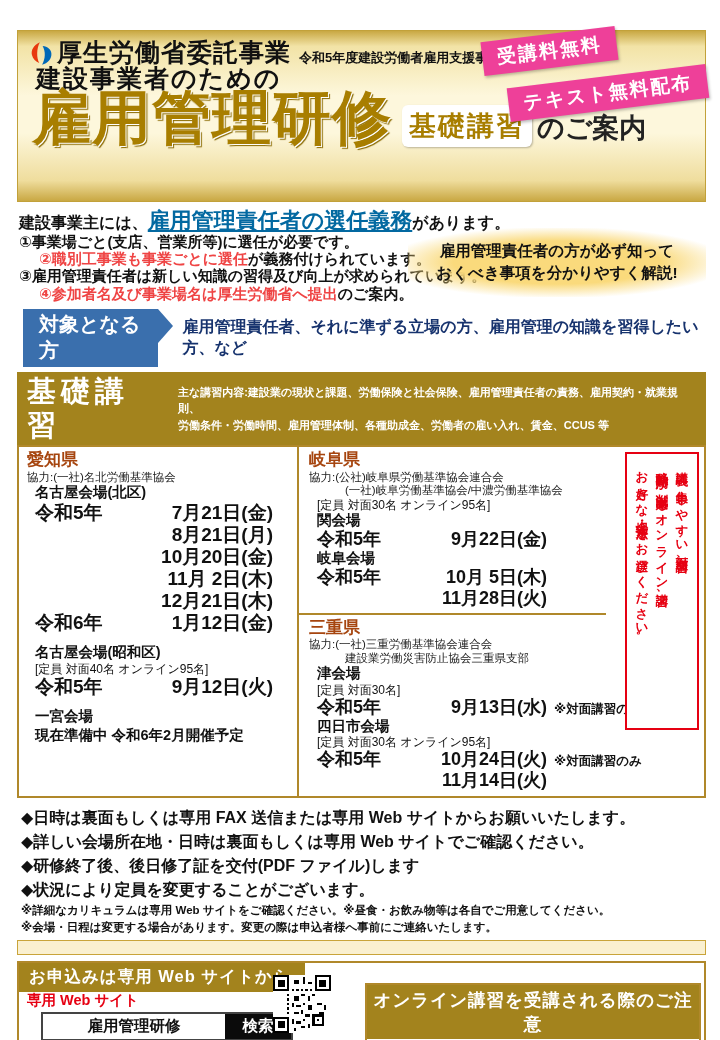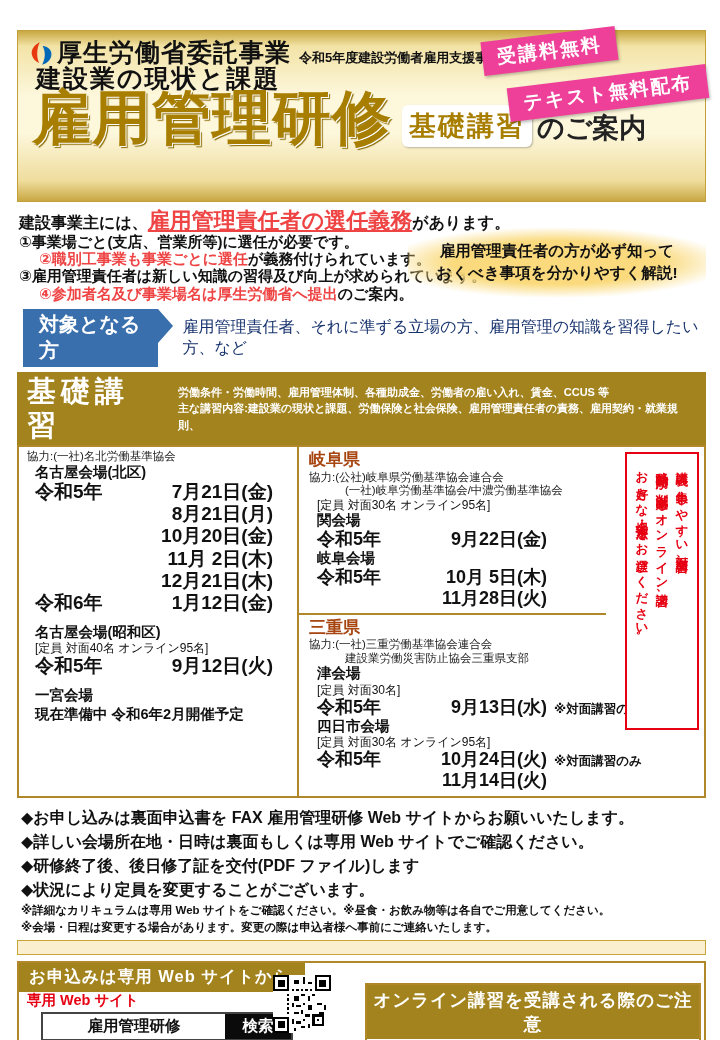--- a/index.html
+++ b/index.html
@@ -37,40 +37,40 @@
     position:absolute;background:#ee4099;color:#fff;font-weight:bold;font-size:19px;
     padding:4px 15px;transform:rotate(-7deg);letter-spacing:2px;box-shadow:1px 2px 3px rgba(0,0,0,.25);
     white-space:nowrap;z-index:5;
   }
   .badge-1{top:3px;right:88px;}
   .badge-2{top:45px;right:-3px;}
 
   
   .duty{position:relative;padding:6px 2px 0 2px;}
   .duty-lead{font-size:16px;font-weight:bold;line-height:1.15;}
-  .lead-red{font-size:22px;color:#ef4444;text-decoration:underline;text-underline-offset:2px;}
+  .lead-red{font-size:22px;color:#0369a1;text-decoration:underline;text-underline-offset:2px;}
   .duty-items div{font-size:15px;font-weight:bold;line-height:1.14;}
   .red{color:#ef4444;margin-left:20px;}
   .highlight{
     position:absolute;top:26px;right:0;width:258px;padding:12px 20px;text-align:center;
     font-size:15.5px;font-weight:bold;line-height:1.45;
     background:radial-gradient(ellipse 58% 52% at 50% 50%,#fada7c 60%,rgba(250,218,124,0) 100%);
   }
 
   
   .target-row{display:flex;align-items:center;margin:7px 0 5px 0;}
   .target-label{
     position:relative;background:#3a6fad;color:#fff;font-size:20px;font-weight:bold;
     padding:2px 10px 4px 16px;margin-left:6px;line-height:1.3;
   }
   .target-label::after{
     content:"";position:absolute;right:-15px;top:0;width:0;height:0;
     border-top:17px solid transparent;border-bottom:17px solid transparent;border-left:15px solid #3a6fad;
   }
-  .target-text{margin-left:24px;color:#17336e;font-size:16px;font-weight:normal;}
+  .target-text{margin-left:24px;color:#17336e;font-size:16px;font-weight:bold;}
 
   
   .course-band{display:flex;align-items:center;background:#a3831d;padding:2px 10px;}
   .course-band-title{color:#fff;font-size:29px;font-weight:900;letter-spacing:5px;line-height:1.2;}
   .course-band-desc{color:#fff;font-size:11px;font-weight:bold;line-height:1.5;margin-left:16px;}
 
   
   .schedule{position:relative;display:flex;border:2px solid #b0882a;background:#fff;}
   .col-aichi{width:266px;flex:0 0 auto;border-right:2px solid #b0882a;padding:3px 4px 6px 8px;}
   .col-east{flex:1;padding:3px 8px 6px 10px;}
@@ -130,21 +130,21 @@
 
       <div class="agency-row">
         <svg class="logo" viewBox="0 0 24 24">
           <path d="M10.5 1 C5 3.5 2.5 8 3.5 12.5 C4.3 16 7 18.5 10 19.5 C7.5 15 7.5 6.5 10.5 1 Z" fill="#e8380d"></path>
           <path d="M13 4.5 C15.8 9.5 15.5 16 12.5 21 C17.5 20 21 16 20.8 11.3 C20.6 7.5 17.5 5 13 4.5 Z" fill="#0068b7"></path>
         </svg>
         <div class="agency">厚生労働省委託事業</div>
         <div class="program">令和5年度建設労働者雇用支援事業</div>
       </div>
 
-      <div class="forwhom">建設業の現状と課題</div>
+      <div class="forwhom">建設事業者のための</div>
 
       <div class="title-row">
         <div class="title-main">雇用管理研修</div>
         <div class="title-badge">基礎講習</div>
         <div class="title-suffix">のご案内</div>
       </div>
 
     </div>
 
     <div class="duty">
@@ -164,28 +164,29 @@
     </div>
 
     <div class="target-row">
       <div class="target-label">対象となる方</div>
       <div class="target-text">雇用管理責任者、それに準ずる立場の方、雇用管理の知識を習得したい方、など</div>
     </div>
 
     <div class="course-band">
       <div class="course-band-title">基礎講習</div>
       <div class="course-band-desc">
+        <div>主な講習内容:建設業の現状と課題、労働保険と社会保険、雇用管理責任者の責務、雇用契約・就業規則、</div>
         <div>労働条件・労働時間、雇用管理体制、各種助成金、労働者の雇い入れ、賃金、CCUS 等</div>
-        <div>主な講習内容:建設業の現状と課題、労働保険と社会保険、雇用管理責任者の責務、雇用契約・就業規則、</div>
       </div>
     </div>
 
     <div class="schedule">
 
       <div class="col-aichi">
+        <div class="pref">愛知県</div>
         <div class="coop">協力:(一社)名北労働基準協会</div>
         <div class="venue">名古屋会場(北区)</div>
         <div class="drow">
             <span class="era">令和5年</span>
             <span class="dt">7月21日(金)</span>
           </div>
         <div class="drow">
             <span class="era"></span>
             <span class="dt">8月21日(月)</span>
           </div>
@@ -263,21 +264,21 @@
       </div>
 
       <div class="vnote">
         <div>講義に集中しやすい対面講習、</div>
         <div>移動時間が削減出来るオンライン講習、</div>
         <div>お好きな会場・方法をお選びください。</div>
       </div>
     </div>
 
     <div class="bullets">
-      <div class="bullet">◆お申し込みは裏面申込書を FAX 雇用管理研修 Web サイトからお願いいたします。</div>
+      <div class="bullet">◆日時は裏面もしくは専用 FAX 送信または専用 Web サイトからお願いいたします。</div>
       <div class="bullet">◆詳しい会場所在地・日時は裏面もしくは専用 Web サイトでご確認ください。</div>
       <div class="bullet">◆研修終了後、後日修了証を交付(PDF ファイル)します</div>
       <div class="bullet">◆状況により定員を変更することがございます。</div>
       <div class="fine">※詳細なカリキュラムは専用 Web サイトをご確認ください。※昼食・お飲み物等は各自でご用意してください。</div>
       <div class="fine">※会場・日程は変更する場合があります。変更の際は申込者様へ事前にご連絡いたします。</div>
     </div>
 
     <div class="strip"></div>
 
     <div class="bottom">

